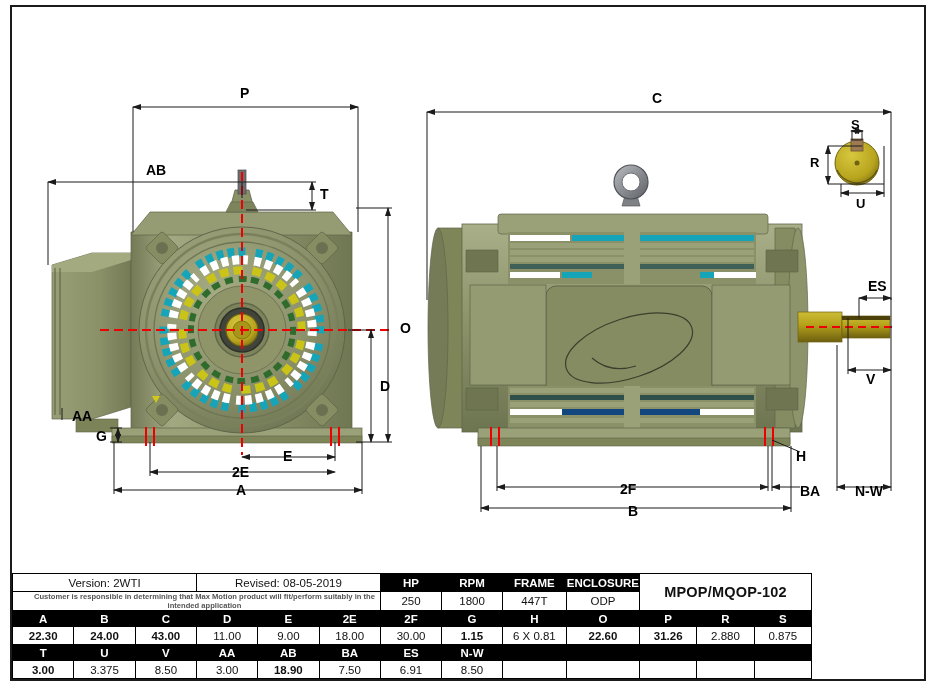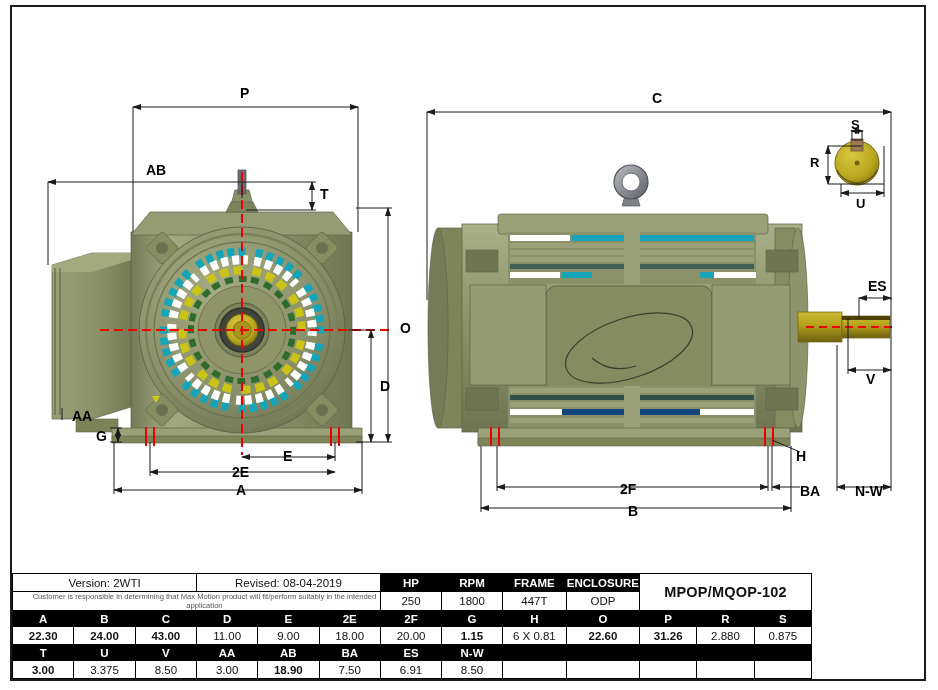--- a/index.html
+++ b/index.html
@@ -11,21 +11,21 @@
   .dimlabel.sz13{font-size:13px;}
 
   svg.dimlayer{position:absolute;left:0;top:0;width:938px;height:560px;pointer-events:none;}
 
   
   #datatable{position:absolute;left:12px;top:573px;width:800px;border-collapse:collapse;
              font-family:"Liberation Sans",sans-serif;}
   #datatable td{border:1px solid #000;text-align:center;vertical-align:middle;
                 height:17px;font-size:11.5px;color:#111;padding:0;}
   #datatable td.hdrblk{background:#000;color:#fff;font-weight:bold;font-size:11.5px;height:15px;margin-top:28px;}
-  #datatable td.disclaimer{font-size:7.6px;color:#555;font-weight:normal;height:14px;padding-left:16px;}
+  #datatable td.disclaimer{font-size:7.6px;color:#555;font-weight:bold;height:14px;padding-left:16px;}
   #datatable td.verhdr{font-size:11.5px;}
   #datatable td.model{font-size:14.5px;font-weight:bold;letter-spacing:.2px;}
   #datatable td.b{font-weight:bold;}
   #datatable td.blank{border:1px solid #000;}
 </style>
 </head>
 <body>
 
 <div id="sheet">
   <div id="frame"></div>
@@ -381,21 +381,21 @@
         <col style="width:70px">
         <col style="width:70px">
       <col style="width:70px">
         <col style="width:64px">
         <col style="width:64px">
         <col style="width:64px">
     </colgroup>
     <tbody>
       <tr>
         <td class="verhdr" colspan="3">Version: 2WTI</td>
-        <td class="verhdr" colspan="3">Revised: 08-04-2019</td>
+        <td class="verhdr" colspan="3">Revised: 08-05-2019</td>
         <td class="hdrblk">HP</td>
         <td class="hdrblk">RPM</td>
         <td class="hdrblk">FRAME</td>
         <td class="hdrblk">ENCLOSURE</td>
         <td class="model" colspan="3" rowspan="2">MPOP/MQOP-102</td>
       </tr>
       <tr>
         <td class="disclaimer" colspan="6">Customer is responsible in determining that Max Motion product will fit/perform suitably in the intended application</td>
         <td>250</td>
         <td>1800</td>
@@ -418,21 +418,21 @@
         <td class="hdrblk">R</td>
         <td class="hdrblk">S</td>
       </tr>
       <tr>
         <td class="b">22.30</td>
         <td class="b">24.00</td>
         <td class="b">43.00</td>
         <td>11.00</td>
         <td>9.00</td>
         <td>18.00</td>
-        <td>20.00</td>
+        <td>30.00</td>
         <td class="b">1.15</td>
         <td>6 X 0.81</td>
         <td class="b">22.60</td>
         <td class="b">31.26</td>
         <td>2.880</td>
         <td>0.875</td>
       </tr>
 
       <tr>
         <td class="hdrblk">T</td>

